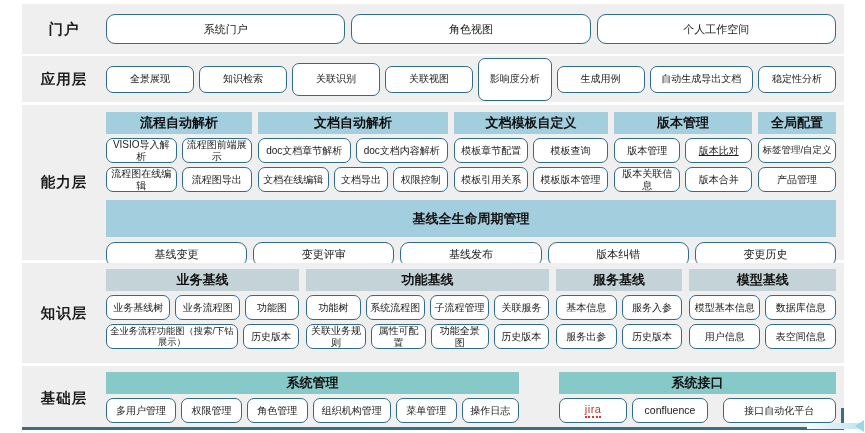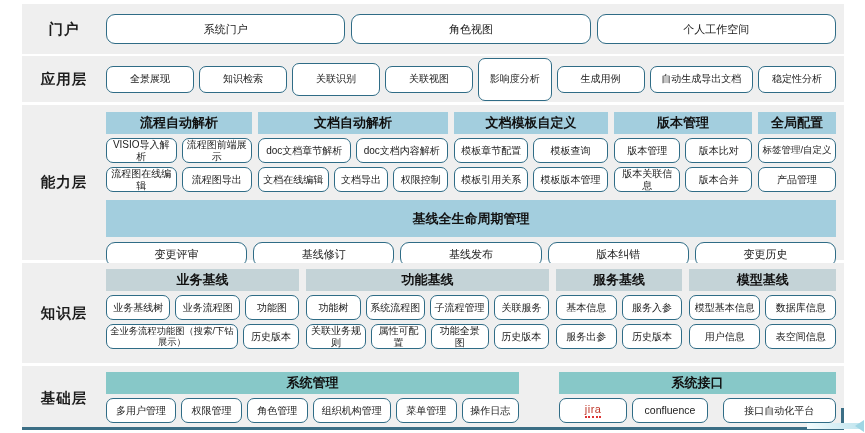--- a/index.html
+++ b/index.html
@@ -119,21 +119,21 @@
               <div class="btn" style="flex:1;">模板版本管理</div>
             </div>
           </div>
         </div>
 
         <div class="grp" style="flex:1.42;">
           <div class="grp-head head-blue">版本管理</div>
           <div class="grp-rows">
             <div class="grp-row">
               <div class="btn" style="flex:1;">版本管理</div>
-              <div class="btn" style="flex:1;">版本比对</div>
+              <div class="btn" style="flex:1;text-decoration:underline;">版本比对</div>
             </div>
             <div class="grp-row">
               <div class="btn" style="flex:1;">版本关联信息</div>
               <div class="btn" style="flex:1;">版本合并</div>
             </div>
           </div>
         </div>
 
         <div class="grp" style="flex:0.80;">
           <div class="grp-head head-blue">全局配置</div>
@@ -144,22 +144,22 @@
             <div class="grp-row">
               <div class="btn" style="flex:1;">产品管理</div>
             </div>
           </div>
         </div>
       </div>
 
       <div style="margin-top:8px;">
         <div class="grp-head head-blue" style="height:37px;">基线全生命周期管理</div>
         <div class="row" style="margin-top:5px;gap:6px;">
+          <div class="btn big" style="flex:1;height:25px;">基线变更</div>
           <div class="btn big" style="flex:1;height:25px;">变更评审</div>
-          <div class="btn big" style="flex:1;height:25px;">基线修订</div>
           <div class="btn big" style="flex:1;height:25px;">基线发布</div>
           <div class="btn big" style="flex:1;height:25px;">版本纠错</div>
           <div class="btn big" style="flex:1;height:25px;">变更历史</div>
         </div>
       </div>
 
     </div>
   </div>
 
   <div class="band" id="band-knowledge" style="top:263px;height:100px;">

